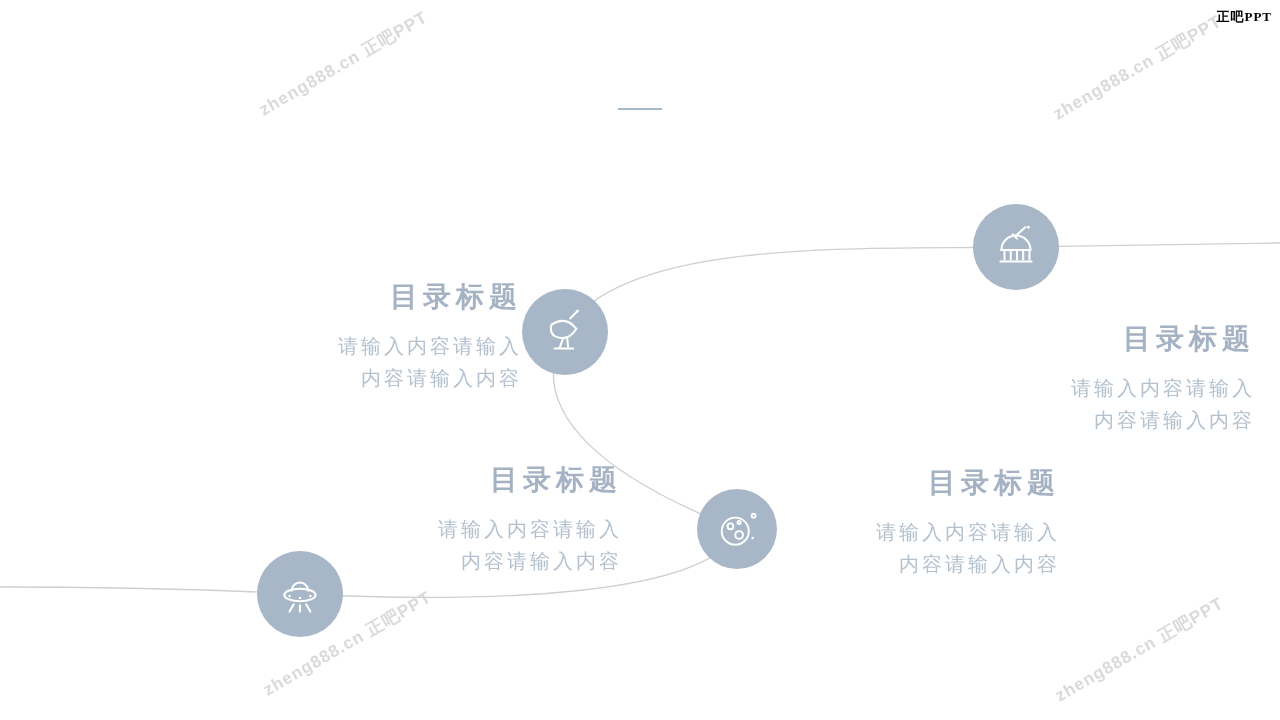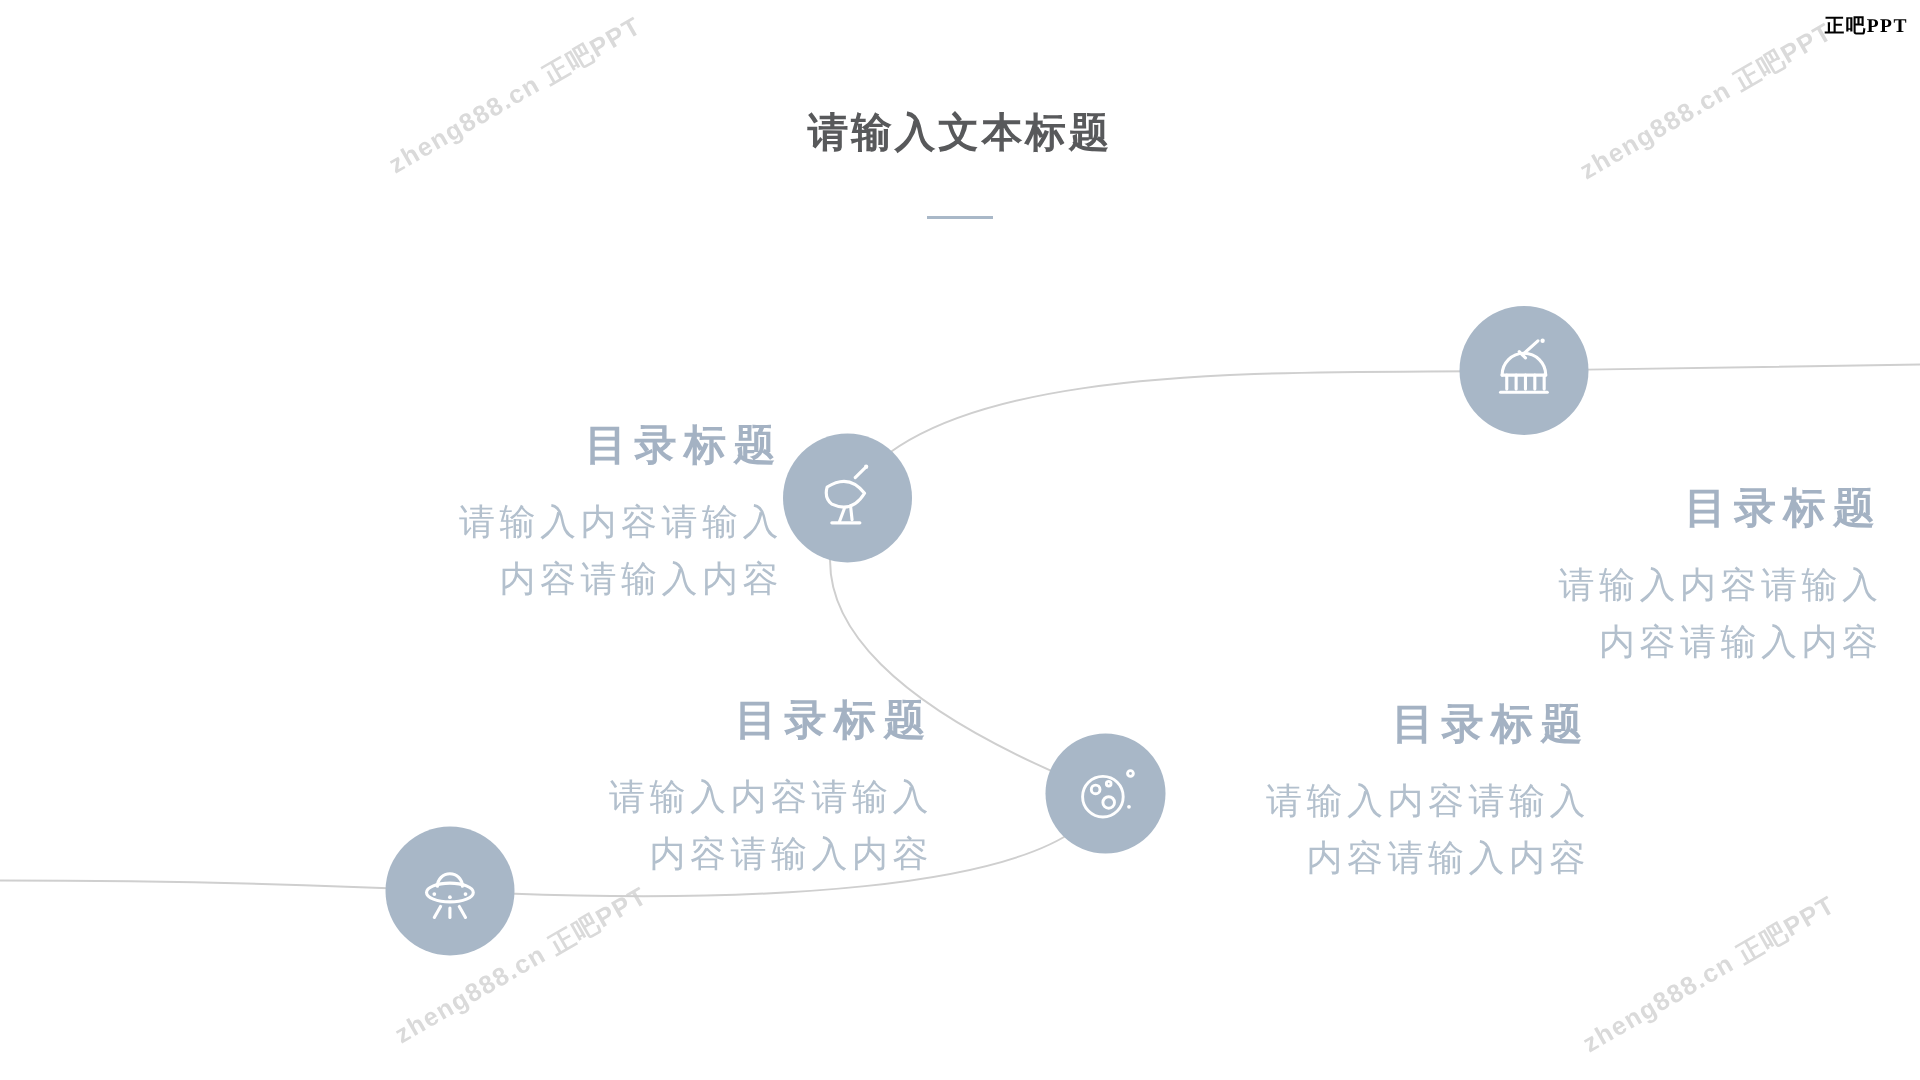--- a/index.html
+++ b/index.html
@@ -47,21 +47,21 @@
   .circle-satellite{left:522px;top:289px;width:86px;height:86px;}
   .circle-planet{left:697px;top:489px;width:80px;height:80px;}
   .circle-ufo{left:257px;top:551px;width:86px;height:86px;}
 
   
   .section{position:absolute;z-index:2;width:280px;text-align:right;}
   .section-heading{
     font-size:28px;font-weight:bold;color:#a4b2c3;letter-spacing:5px;margin-bottom:14px;
   }
   .section-body{
-    font-size:24px;color:#b3c0cd;letter-spacing:3px;line-height:1.6;
+    font-size:20px;color:#b3c0cd;letter-spacing:3px;line-height:1.6;
   }
   .section-top-left{left:242px;top:278px;}
   .section-right{left:975px;top:320px;}
   .section-bottom-middle{left:342px;top:461px;}
   .section-bottom-right{left:780px;top:464px;}
 </style>
 </head>
 <body>
 
 <div class="slide">
@@ -76,21 +76,20 @@
   </svg>
 
   <div class="watermark wm-tl">zheng888.cn 正吧PPT</div>
   <div class="watermark wm-tr">zheng888.cn 正吧PPT</div>
   <div class="watermark wm-bl">zheng888.cn 正吧PPT</div>
   <div class="watermark wm-br">zheng888.cn 正吧PPT</div>
 
   <div class="corner-logo">正吧PPT</div>
 
   <div class="title-block">
-    <h1 class="page-title">请输入文本标题</h1>
     <div class="title-underline"></div>
   </div>
 
   <div class="circle circle-observatory">
     <svg viewBox="0 0 48 48" fill="none" stroke="#ffffff" stroke-width="2" stroke-linecap="round" stroke-linejoin="round">
       <path d="M10 27 A 14 14 0 0 1 38 27"></path>
       <path d="M23 14 L33 5"></path>
       <path d="M21 12 L25 16"></path>
       <circle cx="36" cy="5" r="1.4" fill="#ffffff" stroke="none"></circle>
       <path d="M10 27 h28"></path>

